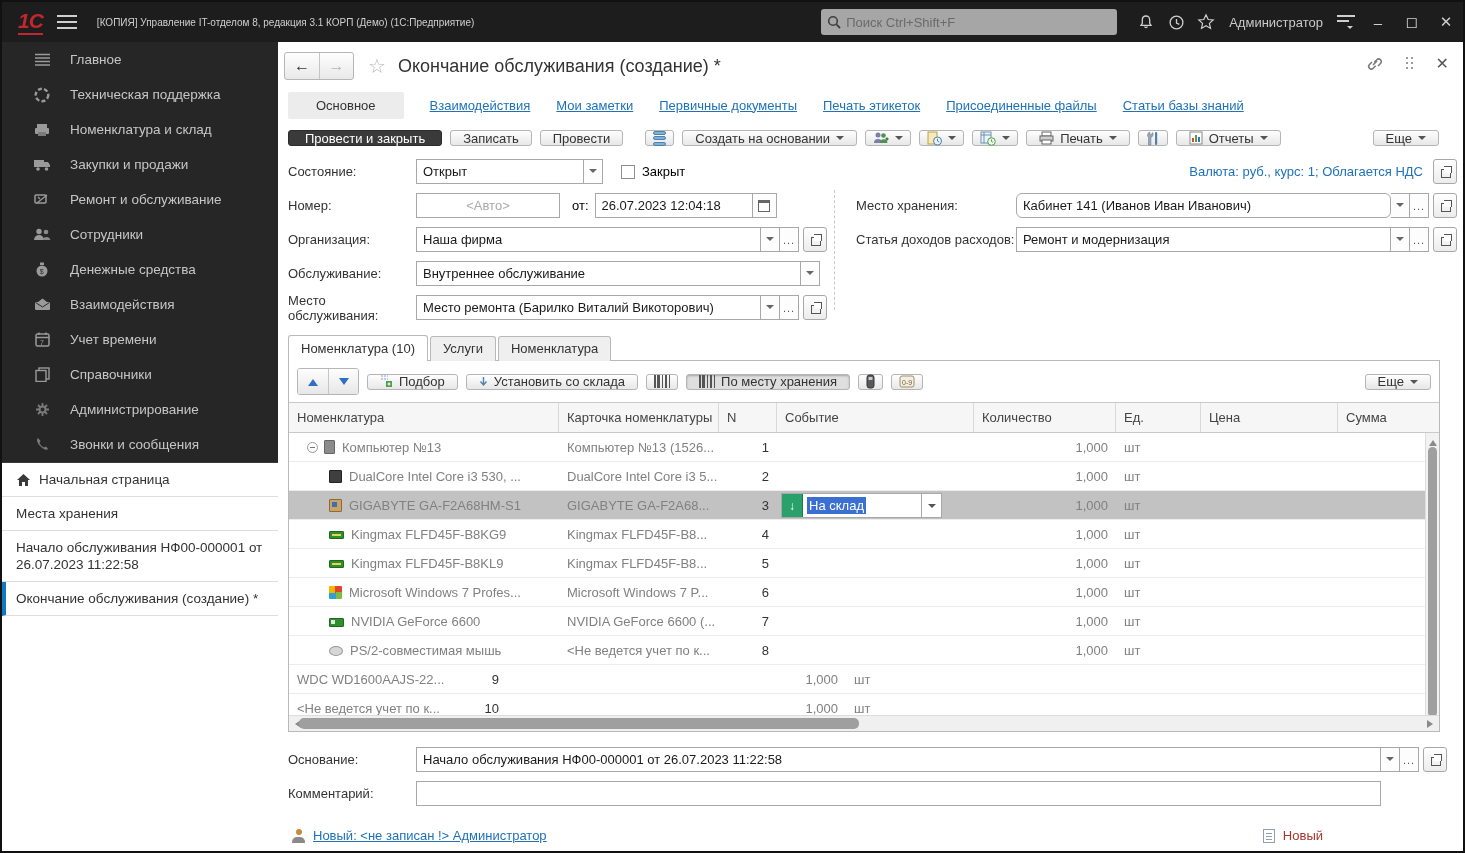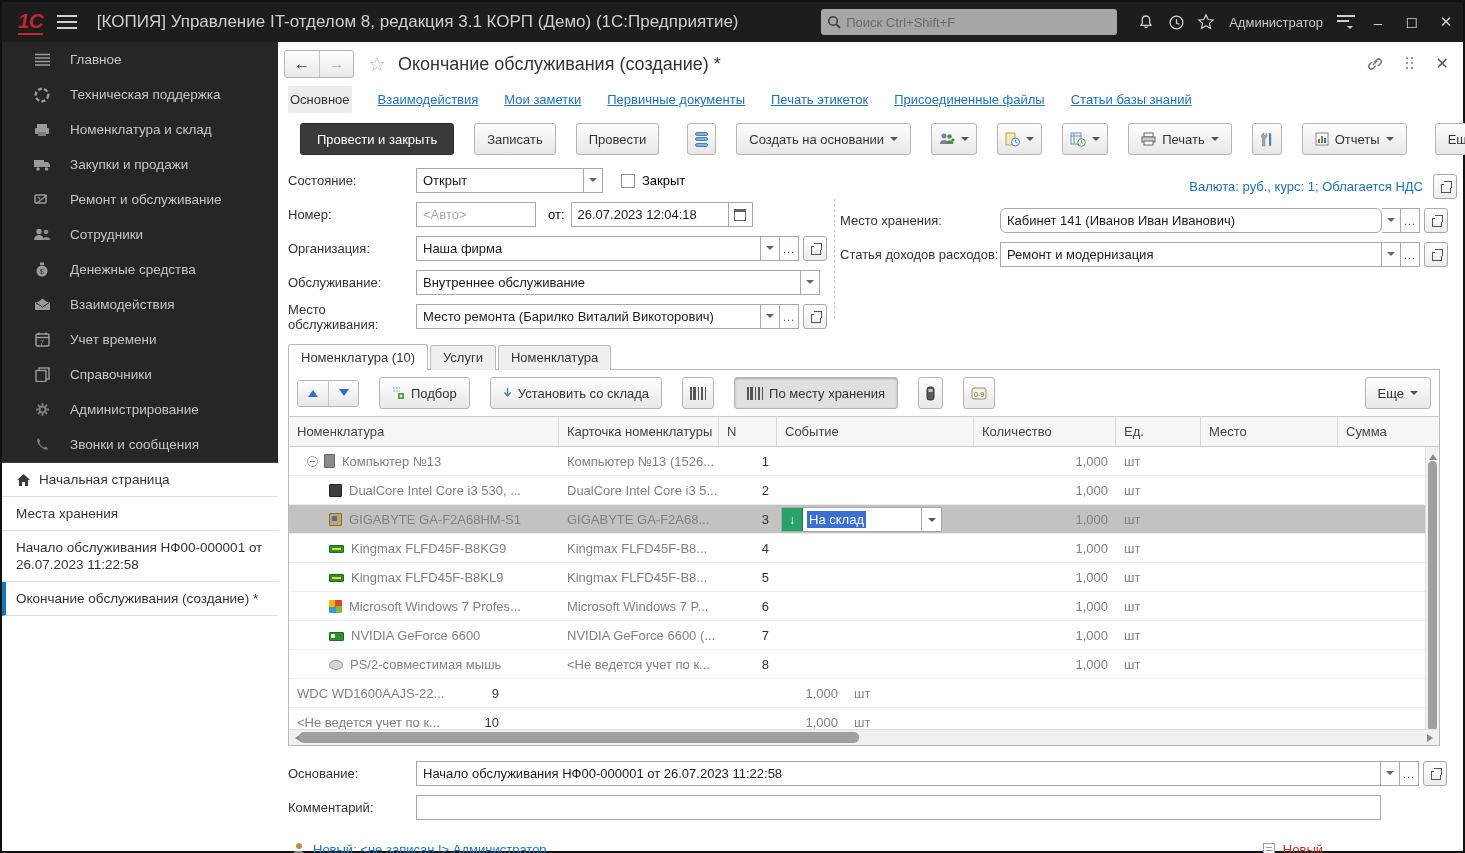--- a/index.html
+++ b/index.html
@@ -4,21 +4,21 @@
 <style>
   * { margin:0; padding:0; box-sizing:border-box; }
   html,body { width:1465px; height:853px; font-family:"Liberation Sans","DejaVu Sans",sans-serif; font-size:13px; background:#fff; }
   .window { width:1465px; height:853px; border:2px solid #111; display:flex; flex-direction:column; background:#fff; }
 
   
   .titlebar { height:40px; background:#1d1d1d; display:flex; align-items:center; color:#c9c9c9; flex:0 0 auto; }
   .logo1c { color:#c2262e; font-weight:bold; font-style:italic; font-size:21px; margin:0 14px 0 16px; letter-spacing:-1px; border-bottom:2px solid #c2262e;}
   .burger { width:20px; height:14px; display:flex; flex-direction:column; justify-content:space-between; margin-right:20px; cursor:pointer;}
   .burger i { height:2px; background:#cfcfcf; }
-  .tb-title { color:#cfcfcf; font-size:17px; white-space:nowrap; }
+  .tb-title { color:#cfcfcf; font-size:10px; white-space:nowrap; }
   .tb-spacer { flex:1; }
   .searchbox { width:296px; height:26px; background:#a6a6a6; border-radius:3px; display:flex; align-items:center; padding:0 6px; margin-right:14px; }
   .searchbox svg { flex:0 0 auto; margin-right:5px; }
   .searchbox input { background:transparent; border:none; outline:none; color:#4e4e4e; font-size:13px; width:100%; font-family:inherit; }
   .searchbox input::placeholder { color:#6a6a6a; }
   .tb-ico { width:30px; height:30px; display:flex; align-items:center; justify-content:center; cursor:pointer; }
   .tb-user { color:#c9c9c9; margin:0 8px; font-size:13px; }
   .svcmenu { width:18px; height:14px; position:relative; }
   .svcmenu i { display:block; height:2px; background:#cfcfcf; margin-bottom:3px; }
   .svcmenu i:nth-child(2){ width:12px; }
@@ -46,24 +46,24 @@
   .navgrp .nb.fwd { border-left:1px solid #c5c5c5; color:#b5b5b5; }
   .star-o { margin:0 12px 0 14px; color:#b9b9b9; font-size:20px; }
   .page-title { font-size:18px; color:#333; }
   .head-right { position:absolute; right:14px; top:12px; display:flex; align-items:center; gap:22px; }
   .dots6 { width:8px; height:14px; position:relative; }
   .dots6 i { position:absolute; width:2.5px; height:2.5px; background:#777; border-radius:50%; }
   .close-x { color:#555; font-size:16px; cursor:pointer; }
 
   .form-tabs { display:flex; align-items:center; gap:26px; height:30px; margin:0 0 10px 4px; }
   .ftab { color:#1f71b8; text-decoration:underline; cursor:pointer; white-space:nowrap; }
-  .ftab.active { color:#333; text-decoration:none; background:#ececec; padding:6px 2px; border-radius:2px; }
+  .ftab.active { color:#333; text-decoration:none; background:#ececec; padding:6px 28px; border-radius:2px; }
 
   .toolbar { display:flex; align-items:center; gap:8px; margin:0 0 12px 4px; }
-  .btn { height:32px; border:1px solid #b5b5b5; border-radius:3px; background:linear-gradient(#fefefe,#e7e7e7); color:#333; padding:0 12px; display:inline-flex; align-items:center; gap:6px; cursor:pointer; white-space:nowrap; font-size:13px;margin-left:12px; }
+  .btn { height:16px; border:1px solid #b5b5b5; border-radius:3px; background:linear-gradient(#fefefe,#e7e7e7); color:#333; padding:0 12px; display:inline-flex; align-items:center; gap:6px; cursor:pointer; white-space:nowrap; font-size:13px; }
   .btn.primary { background:#3a3a3a; border-color:#2c2c2c; color:#fff; padding:0 16px; }
   .btn.iconic { padding:0 7px; }
   .caret { width:0; height:0; border:4px solid transparent; border-top-color:#555; margin-top:4px; }
   .tb-sep { width:6px; }
   .toolbar .flexfill { flex:1; }
   .stackico { width:13px; height:15px; display:flex; flex-direction:column; gap:1.5px; }
   .stackico i { flex:1; background:#7fb2d9; border:1px solid #4f82ab; border-radius:2px; }
 
   
   .fields { position:relative; height:176px; margin-left:4px; flex:0 0 auto; }
@@ -74,21 +74,21 @@
   .ibtn { width:19px; height:25px; border:1px solid #a8a8a8; border-left:none; background:#fdfdfd; display:flex; align-items:center; justify-content:center; cursor:pointer; flex:0 0 auto;}
   .ibtn .caret{ margin-top:2px; border-top-color:#666;}
   .dots3 { color:#555; font-size:11px; letter-spacing:1px; line-height:8px; }
   .openbtn { width:24px; height:25px; border:1px solid #a8a8a8; border-radius:3px; background:linear-gradient(#fff,#ececec); margin-left:4px; position:relative; cursor:pointer; flex:0 0 auto;}
   .openbtn::before { content:""; position:absolute; left:7px; top:9px; width:8px; height:7px; border:1px solid #555; }
   .openbtn::after { content:""; position:absolute; left:10px; top:6px; width:7px; height:6px; border:1px solid #555; border-bottom:none; border-left:none; background:#fff; }
   .chk { width:14px; height:14px; border:1px solid #8f8f8f; background:#fff; margin-right:7px; flex:0 0 auto;}
   .calbtn { width:24px; height:25px; border:1px solid #a8a8a8; border-left:none; background:#fdfdfd; display:flex; align-items:center; justify-content:center; cursor:pointer;}
   .calico { width:12px; height:12px; border:1px solid #666; border-top:3px solid #666; }
   .vsep { position:absolute; left:546px; top:32px; height:120px; border-left:1px dashed #c9c9c9; }
-  .rcol { position:absolute; left:552px; top:0; right:0;margin-top:6px; }
+  .rcol { position:absolute; left:568px; top:0; right:0; }
   .rrow { display:flex; align-items:center; height:27px; margin-bottom:7px; }
   .rlabel { width:160px; color:#333; flex:0 0 auto;}
   .currency-row { display:flex; align-items:center; justify-content:flex-end; height:27px; margin-bottom:7px; gap:6px; }
   .currency-link { color:#1f71b8; cursor:pointer; }
 
   
   .items { margin-left:4px; flex:0 0 auto; }
   .itabs { display:flex; align-items:flex-end; height:27px; }
   .itab { border:1px solid #b9b9b9; border-bottom:none; background:#efefef; padding:4px 12px 5px; margin-right:2px; border-radius:3px 3px 0 0; color:#333; cursor:pointer; }
   .itab.active { background:#fff; position:relative; z-index:2; padding-top:5px; }
@@ -459,21 +459,21 @@
           <span class="input" style="width:168px;">Открыт</span>
           <span class="ibtn">
               <span class="caret"></span>
             </span>
           <span style="width:18px;"></span>
           <span class="chk"></span>
           <span>Закрыт</span>
         </div>
         <div class="frow">
           <span class="flabel">Номер:</span>
-          <span class="input" style="width:120px;">
+          <span class="input" style="width:144px;justify-content:center;">
               <span class="ph">&lt;Авто&gt;</span>
             </span>
           <span style="width:12px;"></span>
           <span>от:</span>
           <span style="width:6px;"></span>
           <span class="input" style="width:158px;">26.07.2023 12:04:18</span>
           <span class="calbtn">
               <span class="calico"></span>
             </span>
         </div>
@@ -605,21 +605,21 @@
               </span>
           </div>
           <div class="tablewrap">
             <div class="thead">
               <span class="th c-name">Номенклатура</span>
               <span class="th c-card">Карточка номенклатуры</span>
               <span class="th c-n">N</span>
               <span class="th c-event">Событие</span>
               <span class="th c-qty">Количество</span>
               <span class="th c-unit">Ед.</span>
-              <span class="th c-price">Место</span>
+              <span class="th c-price">Цена</span>
               <span class="th c-sum" style="border-right:none;">Сумма</span>
             </div>
             <div class="rows">
                 <div class="trow">
                   <span class="td c-name">
                     <span class="indent" style="width:10px"></span>
                     <span class="expander"></span>
                     <span class="ri ri-computer"></span>
                     <span>Компьютер №13</span>
                   </span>

